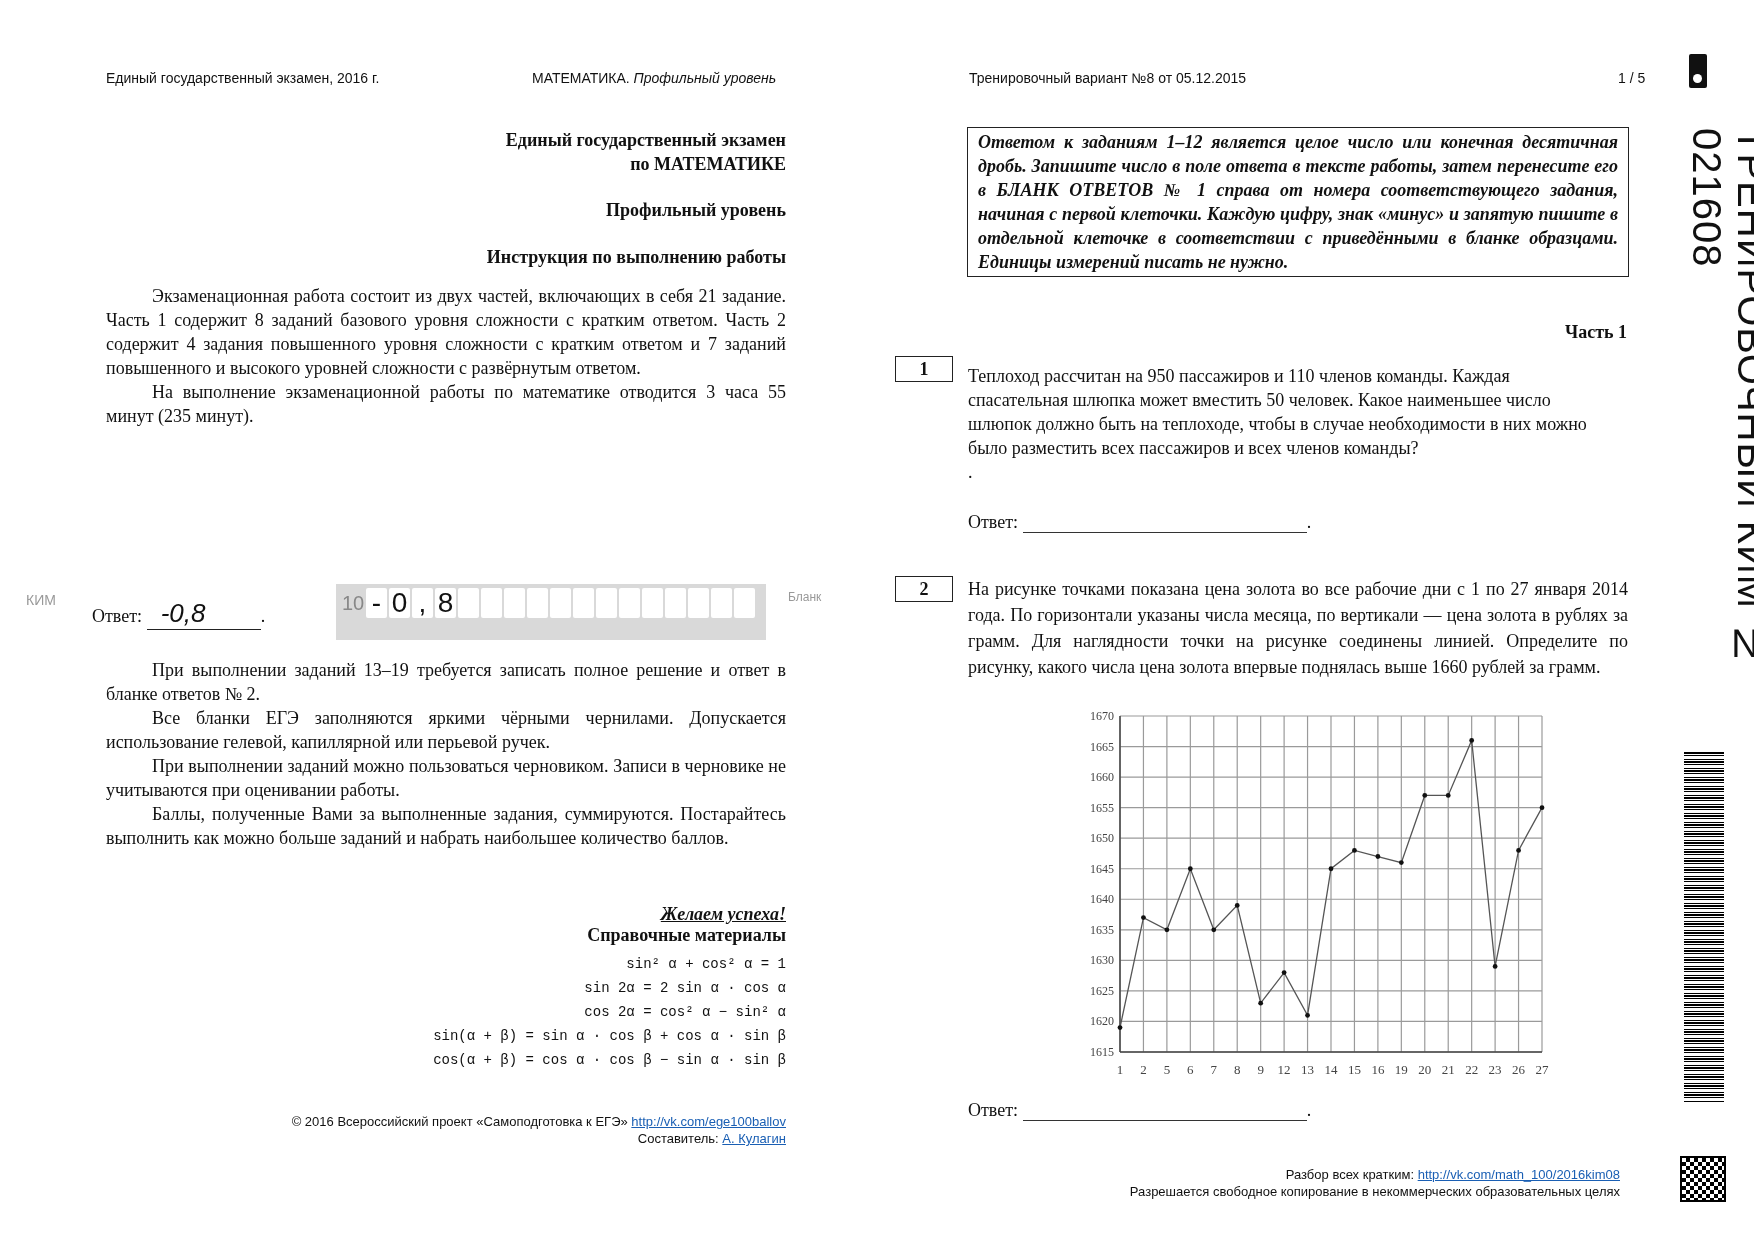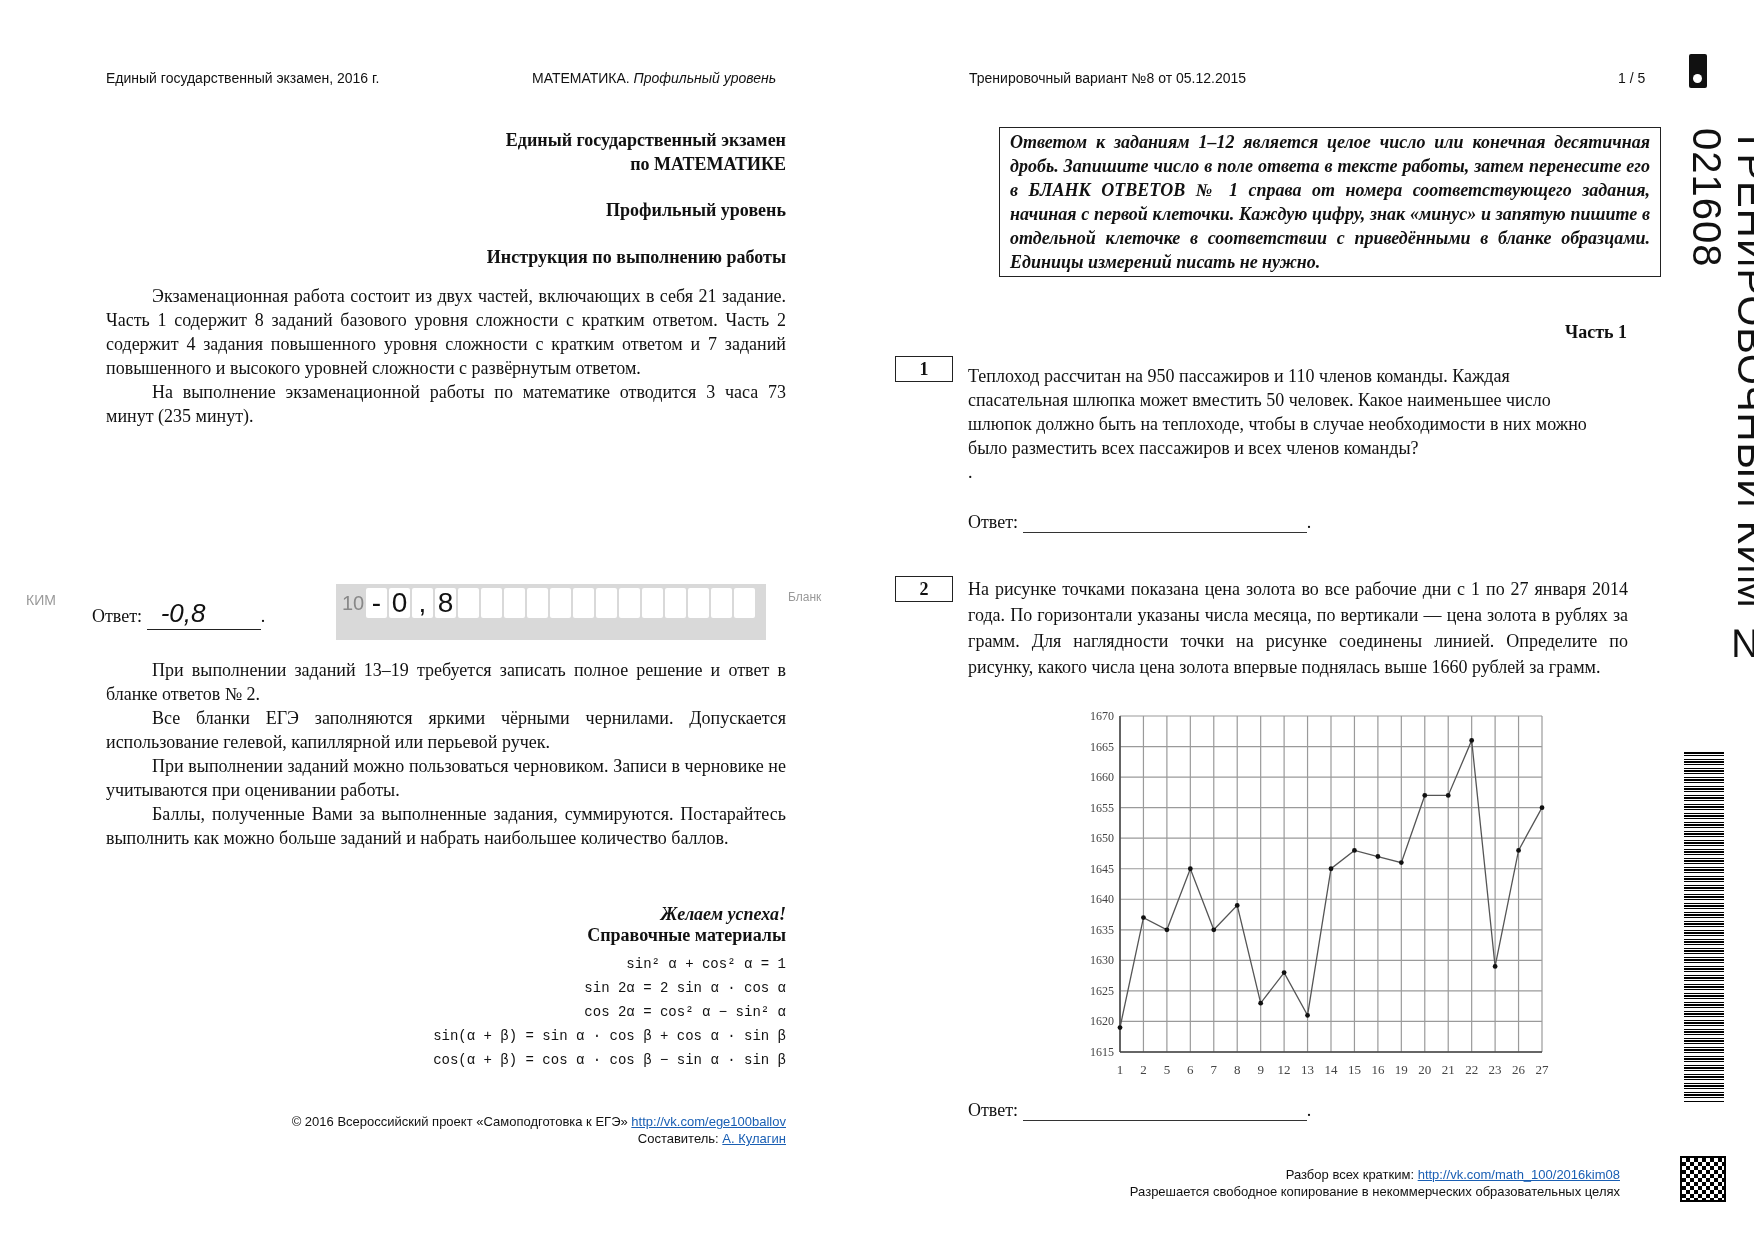--- a/index.html
+++ b/index.html
@@ -6,21 +6,21 @@
   body{width:1754px;height:1239px;position:relative;overflow:hidden;color:#111;}
   .sans{font-family:"Liberation Sans",sans-serif;}
   .serif{font-family:"Liberation Serif",serif;}
   .abs{position:absolute;}
   .hdr{top:70px;font-size:14px;}
   .center{text-align:right;}
   .just{text-align:justify;}
   .p{font-size:18px;line-height:24px;}
   .ind{text-indent:46px;}
   a{color:#1a5fb4;text-decoration:underline;}
-  .notice{border:1.5px solid #222;padding:2px 10px;font-style:italic;font-weight:bold;font-size:18px;line-height:24px;margin-left:32px;}
+  .notice{border:1.5px solid #222;padding:2px 10px;font-style:italic;font-weight:bold;font-size:18px;line-height:24px;}
   .tasknum{border:1.5px solid #222;width:56px;height:24px;text-align:center;font-weight:bold;font-size:18px;line-height:24px;}
   .ans-line{display:inline-block;width:284px;border-bottom:1px solid #333;height:18px;vertical-align:bottom;}
   .grid-cell{display:inline-block;width:21px;height:30px;background:#fff;margin-right:2px;border-radius:2px;vertical-align:middle;}
   .vtext{writing-mode:vertical-rl;font-size:40px;letter-spacing:1px;}
   .barcode{background:repeating-linear-gradient(to bottom,#000 0 2px,#fff 2px 3px,#000 3px 4px,#fff 4px 7px,#000 7px 8px,#fff 8px 9px);}
   .formula{font-size:14px;line-height:24px;font-family:Liberation Mono, monospace;}
 </style>
 </head>
 <body>
 
@@ -34,21 +34,21 @@
 
 <div class="abs serif" style="left:106px;top:128px;width:680px;">
   <div class="center" style="font-weight:bold;font-size:18px;line-height:24px;">
     <div>Единый государственный экзамен</div>
     <div>по МАТЕМАТИКЕ</div>
   </div>
   <div class="center" style="font-weight:bold;font-size:18px;margin-top:24px;">Профильный уровень</div>
   <div class="center" style="font-weight:bold;font-size:18px;margin-top:26px;">Инструкция по выполнению работы</div>
   <div style="margin-top:16px;">
     <div class="p just ind">Экзаменационная работа состоит из двух частей, включающих в себя 21 задание. Часть 1 содержит 8 заданий базового уровня сложности с кратким ответом. Часть 2 содержит 4 задания повышенного уровня сложности с кратким ответом и 7 заданий повышенного и высокого уровней сложности с развёрнутым ответом.</div>
-    <div class="p just ind">На выполнение экзаменационной работы по математике отводится 3 часа 73 минут (235 минут).</div>
+    <div class="p just ind">На выполнение экзаменационной работы по математике отводится 3 часа 55 минут (235 минут).</div>
   </div>
 </div>
 
 <div class="abs sans" style="left:26px;top:592px;font-size:14px;color:#999;">КИМ</div>
 <div class="abs serif" style="left:92px;top:598px;font-size:18px;">
   <span>Ответ:</span>
   <span style="display:inline-block;width:100px;border-bottom:1px solid #222;font-family:'Liberation Sans',sans-serif;font-style:italic;font-size:26px;padding-left:14px;">-0,8</span><span>.</span>
 </div>
 <div class="abs sans" style="left:336px;top:584px;width:430px;height:56px;background:#d9d9d9;">
   <div style="position:absolute;left:6px;top:8px;font-size:20px;color:#888;">10</div>
@@ -56,21 +56,21 @@
     <span class="grid-cell" style="font-size:28px;text-align:center;line-height:30px;">-</span><span class="grid-cell" style="font-size:28px;text-align:center;line-height:30px;">0</span><span class="grid-cell" style="font-size:28px;text-align:center;line-height:30px;">,</span><span class="grid-cell" style="font-size:28px;text-align:center;line-height:30px;">8</span><span class="grid-cell"></span><span class="grid-cell"></span><span class="grid-cell"></span><span class="grid-cell"></span><span class="grid-cell"></span><span class="grid-cell"></span><span class="grid-cell"></span><span class="grid-cell"></span><span class="grid-cell"></span><span class="grid-cell"></span><span class="grid-cell"></span><span class="grid-cell"></span><span class="grid-cell"></span>
   </div>
 </div>
 <div class="abs sans" style="left:788px;top:590px;font-size:12px;color:#999;">Бланк</div>
 
 <div class="abs serif" style="left:106px;top:658px;width:680px;">
   <div class="p just ind">При выполнении заданий 13–19 требуется записать полное решение и ответ в бланке ответов № 2.</div>
   <div class="p just ind">Все бланки ЕГЭ заполняются яркими чёрными чернилами. Допускается использование гелевой, капиллярной или перьевой ручек.</div>
   <div class="p just ind">При выполнении заданий можно пользоваться черновиком. Записи в черновике не учитываются при оценивании работы.</div>
   <div class="p just ind">Баллы, полученные Вами за выполненные задания, суммируются. Постарайтесь выполнить как можно больше заданий и набрать наибольшее количество баллов.</div>
-  <div class="center" style="font-weight:bold;font-style:italic;font-size:18px;margin-top:54px;">Желаем успеха!</div>
+  <div class="center" style="font-weight:bold;font-style:italic;font-size:18px;margin-top:54px;text-decoration:underline;">Желаем успеха!</div>
   <div class="center" style="font-weight:bold;font-size:18px;">Справочные материалы</div>
   <div class="center" style="margin-top:6px;">
     <div class="formula">sin² α + cos² α = 1</div>
     <div class="formula">sin 2α = 2 sin α · cos α</div>
     <div class="formula">cos 2α = cos² α − sin² α</div>
     <div class="formula">sin(α + β) = sin α · cos β + cos α · sin β</div>
     <div class="formula">cos(α + β) = cos α · cos β − sin α · sin β</div>
   </div>
 </div>
 

